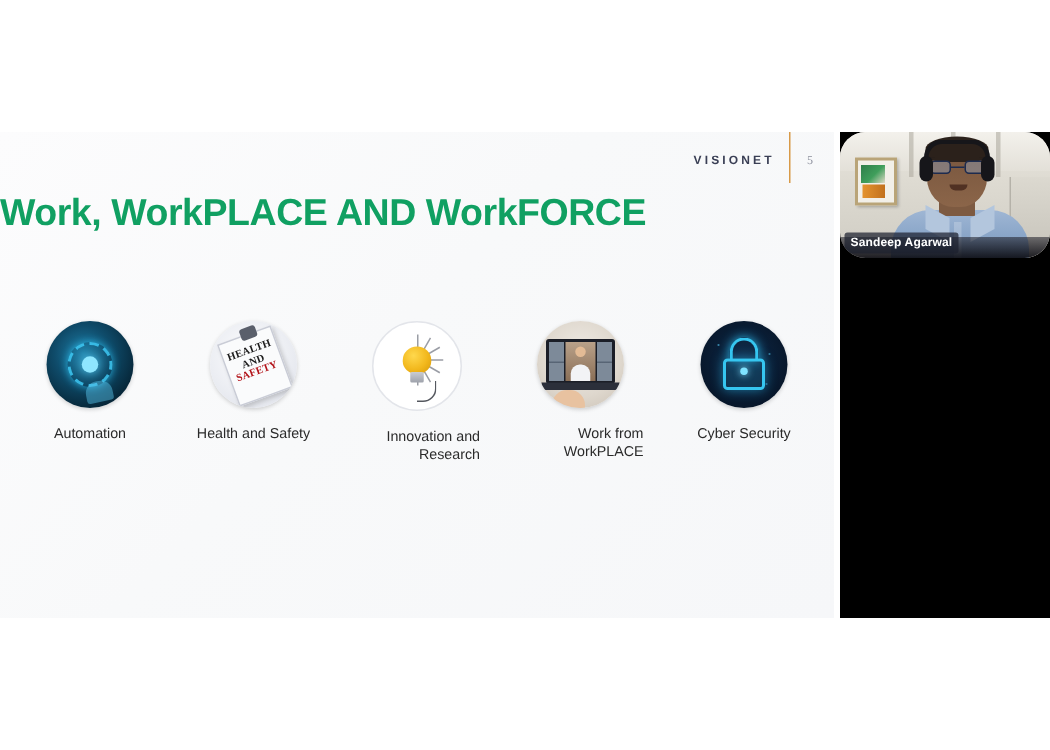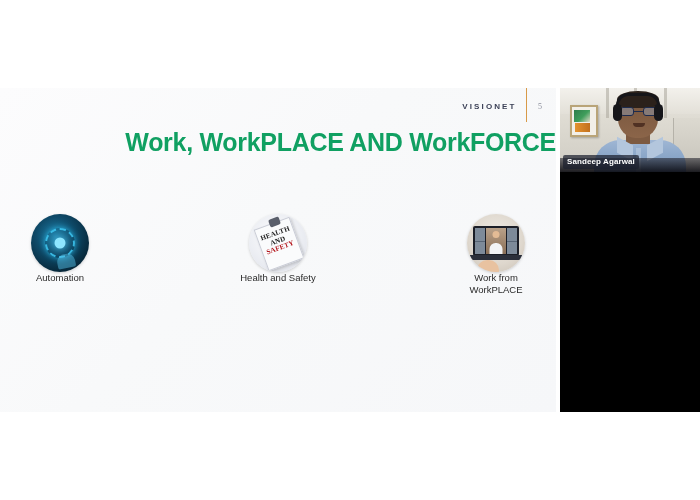--- a/index.html
+++ b/index.html
@@ -74,21 +74,21 @@
     color: #8c8f9c;
     line-height: 1;
   }
 
   
   .slide-title {
     position: absolute;
     left: 0;
     right: 0;
     top: 40px;
-    text-align: right;
+    text-align: left;
     font-family: "Liberation Sans", sans-serif;
     font-size: 25px;
     font-weight: 700;
     letter-spacing: -0.3px;
     color: #10a062;
     white-space: nowrap;
   }
 
   
   .icon-row {
@@ -108,26 +108,26 @@
   }
   .icon-circle {
     width: 58px;
     height: 58px;
     border-radius: 50%;
     position: relative;
     overflow: hidden;
     box-shadow: 0 1px 3px rgba(0,0,0,0.18);
   }
   .icon-label {
-    margin-top: 0;
+    margin-top: 12px;
     font-family: "Liberation Sans", sans-serif;
     font-size: 9.5px;
     line-height: 12px;
     color: #2a2a2a;
-    text-align: center;
+    text-align: right;
     max-width: 84px;
   }
 
   
   .ic-automation {
     background: radial-gradient(circle at 42% 38%, #1f7fa8 0%, #0f4c6b 38%, #07293c 72%, #041622 100%);
   }
   .ic-automation .ring {
     position: absolute;
     left: 50%; top: 50%;
@@ -387,20 +387,21 @@
     height: 324px;
     background: #000000;
     overflow: hidden;
   }
   #video-tile {
     position: relative;
     width: 140px;
     height: 84px;
     overflow: hidden;
     background: #0d0d12;
+    border-radius: 17px;
   }
   
   #video-tile .wall {
     position: absolute;
     inset: 0;
     background: linear-gradient(180deg,#e9e6df 0%, #dedbd2 38%, #cfccc3 100%);
   }
   #video-tile .ceiling {
     position: absolute;
     left: 0; top: 0; right: 0; height: 26px;
@@ -595,20 +596,37 @@
             <div class="txt">
               <div>HEALTH</div>
               <div>AND</div>
               <div class="red">SAFETY</div>
             </div>
           </div>
           <div class="icon-label">Health and Safety</div>
         </div>
 
 
+        <div class="icon-item">
+          <div class="icon-circle ic-innovation">
+            <span class="rays">
+              <i style="transform:rotate(-90deg)"></i>
+              <i style="transform:rotate(-60deg)"></i>
+              <i style="transform:rotate(-30deg)"></i>
+              <i style="transform:rotate(0deg)"></i>
+              <i style="transform:rotate(-120deg)"></i>
+              <i style="transform:rotate(-150deg)"></i>
+              <i style="transform:rotate(180deg)"></i>
+            </span>
+            <span class="bulb"></span>
+            <span class="base"></span>
+            <span class="cord"></span>
+          </div>
+          <div class="icon-label">Innovation and Research</div>
+        </div>
 
         <div class="icon-item">
           <div class="icon-circle ic-wfa">
             <span class="laptop">
               <span class="callgrid">
                 <span class="tile-sm">
                     <span></span>
                     <span></span>
                   </span>
                 <span class="tile-main"></span>
@@ -617,20 +635,29 @@
                     <span></span>
                   </span>
               </span>
             </span>
             <span class="base"></span>
             <span class="hand"></span>
           </div>
           <div class="icon-label">Work from WorkPLACE</div>
         </div>
 
+        <div class="icon-item">
+          <div class="icon-circle ic-cyber">
+            <span class="dots"></span>
+            <span class="shackle"></span>
+            <span class="body"></span>
+            <span class="keyhole"></span>
+          </div>
+          <div class="icon-label">Cyber Security</div>
+        </div>
 
       </div>
     </div>
 
     <div id="video-column">
 
       <div id="video-tile">
         <span class="wall"></span>
         <span class="ceiling"></span>
         <span class="beam" style="left:46px"></span>

